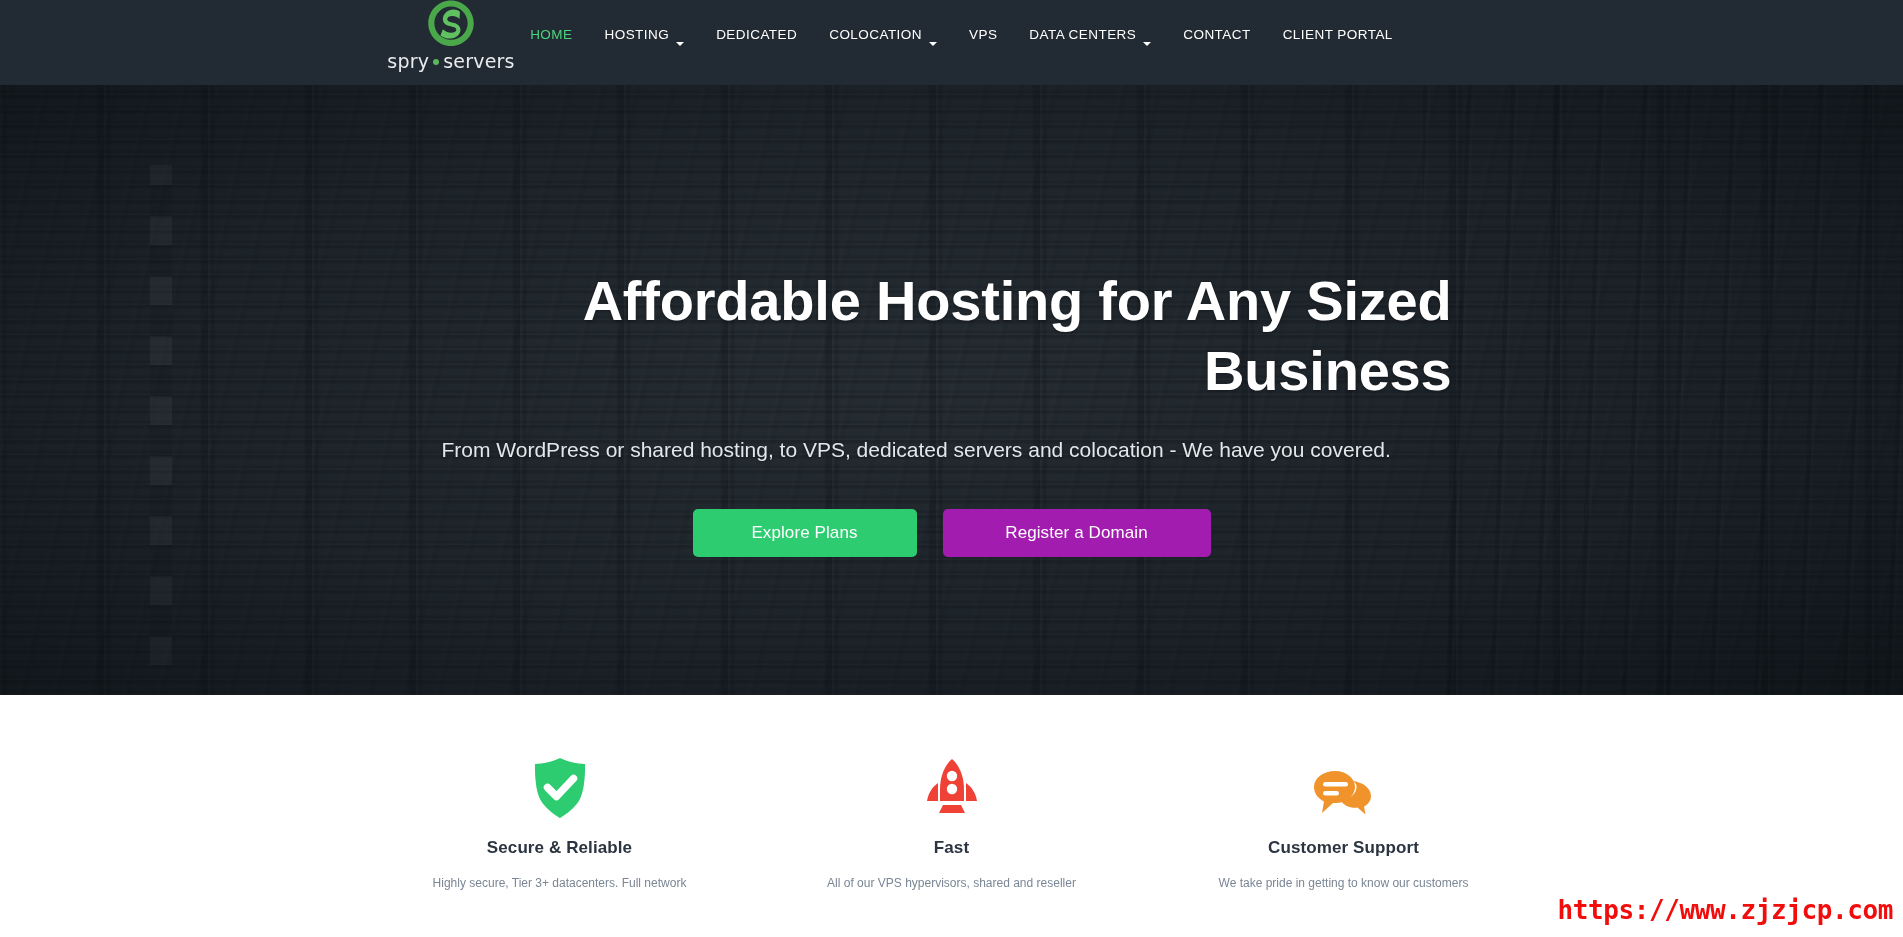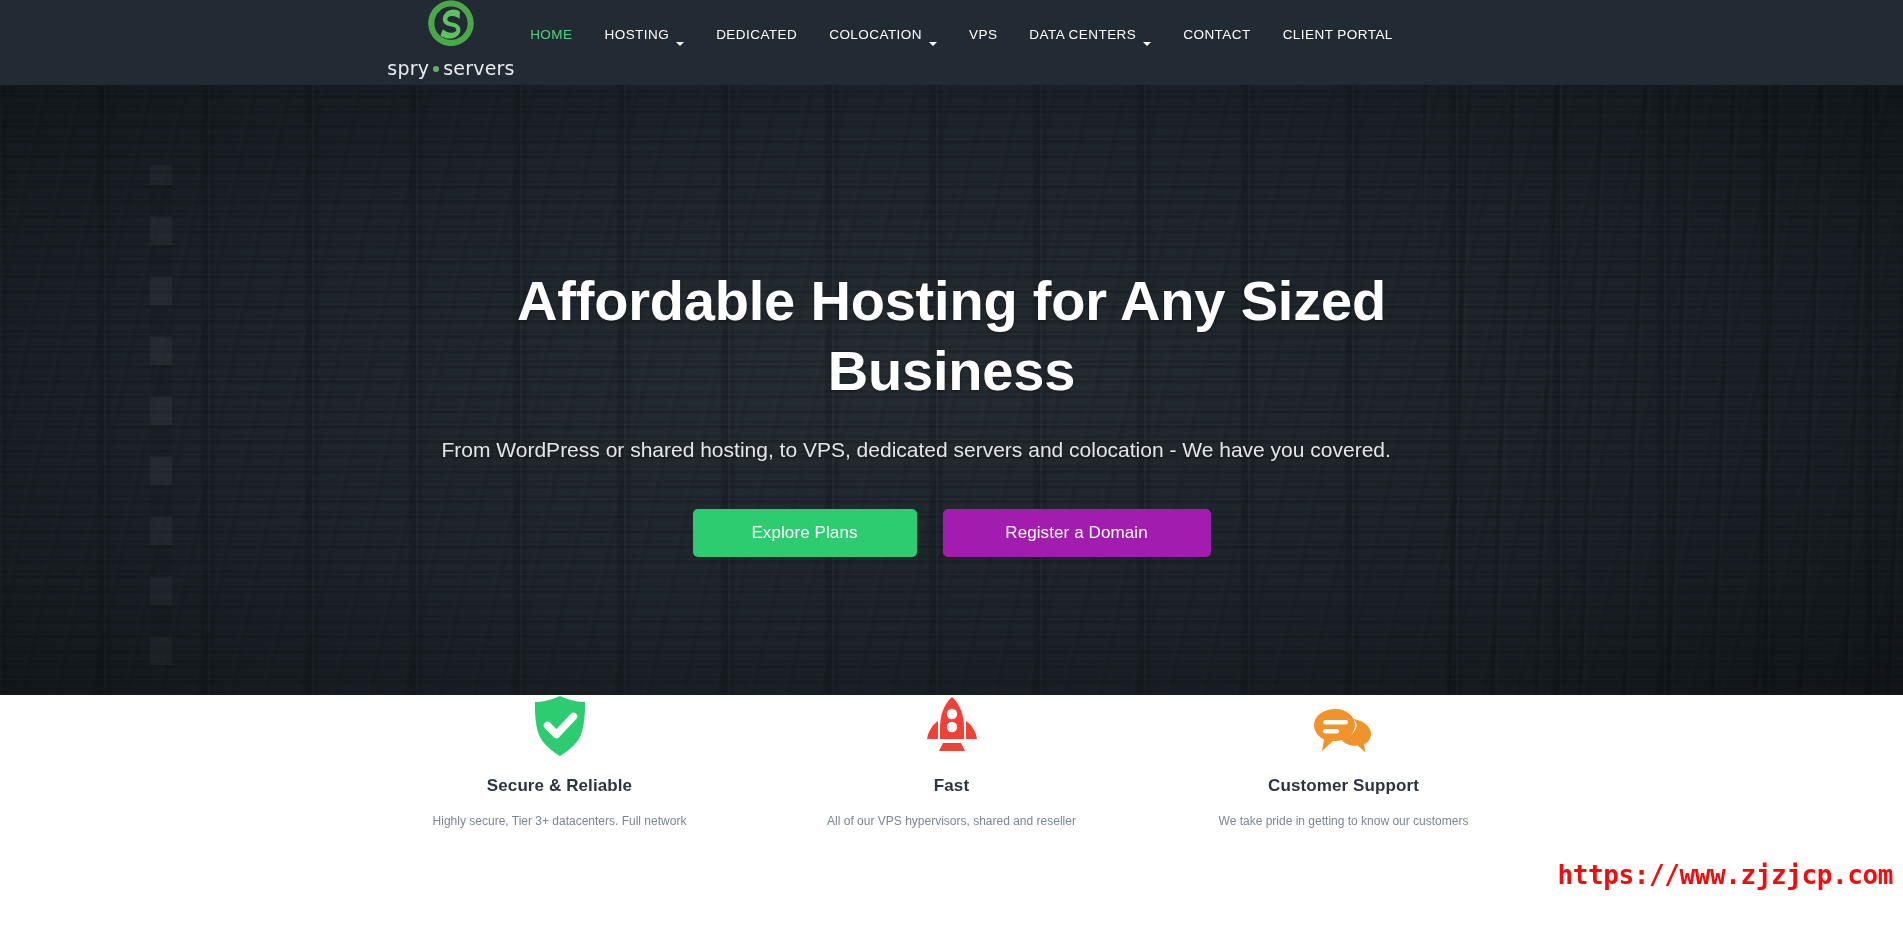--- a/index.html
+++ b/index.html
@@ -39,21 +39,21 @@
     align-items:center;
     justify-content:flex-start;
     text-decoration:none;
   }
   .brand-mark{
     width:52px; height:52px;
     display:block;
     margin-top:0px;
   }
   .brand-word{
-    margin-top:7px;
+    margin-top:0px;
     display:flex;
     align-items:center;
     gap:4px;
     font-size:19px;
     letter-spacing:0.2px;
     color:#e9ecef;
     font-family:"DejaVu Sans", sans-serif;
     font-weight:400;
     justify-content:center;
   }
@@ -178,21 +178,21 @@
     position:relative;
     z-index:3;
     height:100%;
     display:flex;
     flex-direction:column;
     align-items:center;
     padding-top:181px;
   }
   .hero-title{
     width:1000px;
-    text-align:center;
+    text-align:right;
     color:#ffffff;
     font-size:56px;
     line-height:70px;
     font-weight:700;
     letter-spacing:-0.2px;
     text-shadow:0 1px 3px rgba(0,0,0,.35);
   }
   .hero-sub{
     margin-top:26px;
     width:1020px;
@@ -224,20 +224,21 @@
     letter-spacing:.1px;
   }
   .btn-green{ background:#2ecc71; width:224px; }
   .btn-blue{ background:#a21caf; width:268px; }
 
   
   .features{
     position:relative;
     background:#ffffff;
     height:242px;
+    padding-top:62px;
     z-index:5;
   }
   .features-row{
     display:flex;
     justify-content:center;
     gap:0;
   }
   .feature{
     width:392px;
     display:flex;
@@ -264,21 +265,21 @@
     font-size:12px;
     line-height:24px;
     color:#7a8694;
     max-width:345px;
   }
 
   
   .watermark{
     position:absolute;
     right:10px;
-    top:860px;
+    top:895px;
     color:#f20d0d;
     font-family:"DejaVu Sans Mono", monospace;
     font-size:26px;
     font-weight:700;
     letter-spacing:-0.4px;
     z-index:40;
     white-space:nowrap;
   }
 </style>
 </head>

